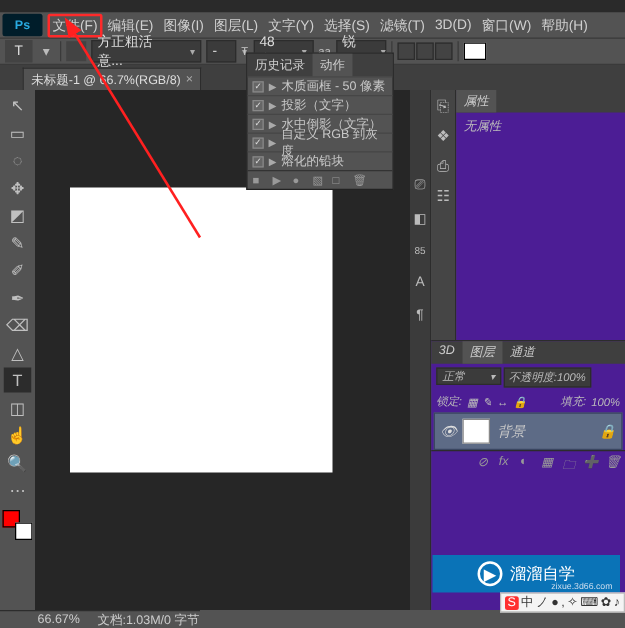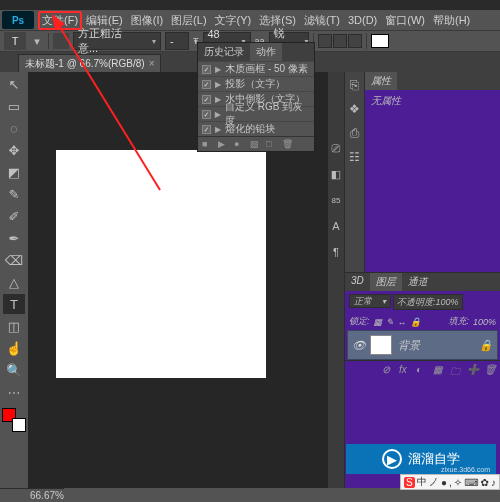--- a/index.html
+++ b/index.html
@@ -55,21 +55,21 @@
   .rcol-strip { width:20px; background:#454545; display:flex; flex-direction:column; align-items:center; gap:6px; padding-top:4px; border-right:1px solid #2c2c2c;}
   
   .panel { background:#4c1d95;font-style:italic; }
   .panel-tabs { display:flex; background:#3f3f3f; height:18px;}
   .ptab { padding:2px 6px; font-size:10px; color:#ccc;}
   .ptab.act { background:#535353;}
   .panel-body { padding:4px 6px; font-size:10px; color:#bbb;}
   
   .layers { border-top:1px solid #2c2c2c; }
   .layers-ctrl { display:flex; flex-wrap:wrap; gap:2px; padding:3px 4px; font-size:9px; color:#bbb;}
-  .lctl-sel { background:#3b3b3b; border:1px solid #2c2c2c; padding:0 4px; height:14px; display:flex; align-items:center; gap:10px;}
+  .lctl-sel { background:#3b3b3b; border:1px solid #2c2c2c; padding:0 4px; height:14px; display:flex; align-items:center; gap:20px;}
   .lctl-field { background:#3b3b3b; border:1px solid #2c2c2c; padding:0 3px; height:16px; display:flex; align-items:center;}
   .lock-row { display:flex; gap:4px; padding:2px 4px; align-items:center; font-size:9px; color:#bbb;}
   .layer-row { display:flex; align-items:center; height:30px; background:#5d6b86; margin:0 2px; border:1px solid #3a4660; gap:6px; padding:0 4px;}
   .eye { width:12px; color:#ddd;}
   .thumb { width:22px; height:20px; background:#fff; border:1px solid #888;}
   .layers-bot { display:flex; justify-content:flex-end; gap:5px; padding:3px 4px; border-top:1px solid #2c2c2c;}
   .lb { width:12px; height:12px; color:#999; font-size:10px;}
   
   .status { position:absolute; left:0; bottom:0; height:14px; background:#535353; border-top:1px solid #2c2c2c; display:flex; align-items:center; font-size:10px; color:#ccc; padding-left:30px; gap:14px;}
   
@@ -274,20 +274,21 @@
           <span class="lb">🗀</span>
           <span class="lb">➕</span>
           <span class="lb">🗑</span>
         </div>
      </div>
   </div>
 </div>
 
 <div class="status">
   <span>66.67%</span>
+  <span>文档:1.03M/0 字节</span>
 </div>
 
 <svg class="arrow-svg" width="500" height="502">
   <defs>
         <marker id="ah" markerWidth="10" markerHeight="10" refX="2" refY="3" orient="auto">
     <path d="M0,0 L0,6 L8,3 z" fill="#ff2020"></path>
         </marker>
       </defs>
   <line x1="160" y1="190" x2="58" y2="24" stroke="#ff2020" stroke-width="2" marker-end="url(#ah)"></line>
 </svg>

